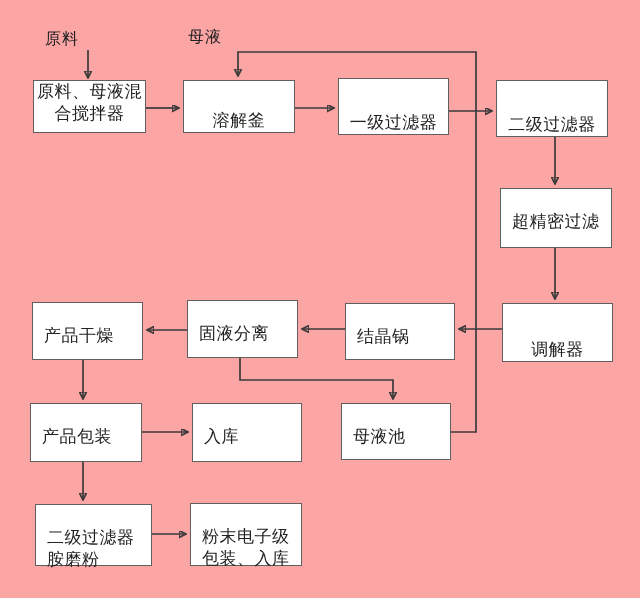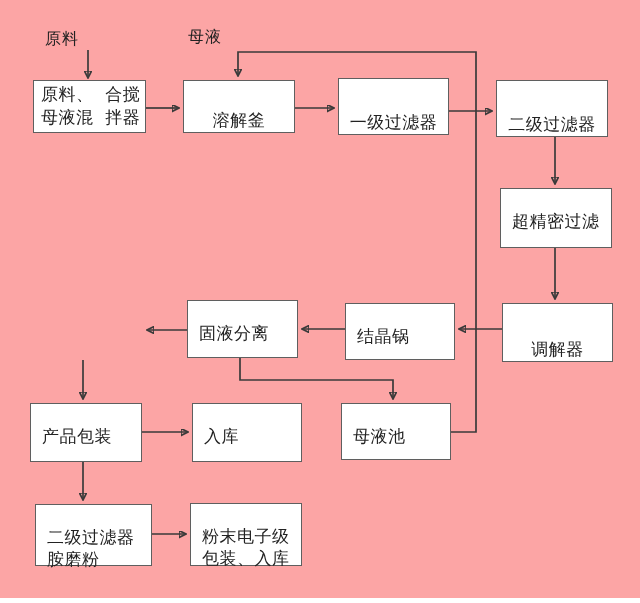--- a/index.html
+++ b/index.html
@@ -8,21 +8,21 @@
     background:#fca5a5; overflow:hidden;
     font-family:Liberation Serif, serif;
     color:#222222;
   }
   .box {
     position:absolute; background:#ffffff;
     border:1.4px solid #5f5f5f; box-sizing:border-box;
     font-size:17px; letter-spacing:0.5px; line-height:1.32;
   }
   .box.center { display:flex; align-items:flex-end; justify-content:center; text-align:center; }
-  .box.col { display:flex; flex-direction:row; align-items:center; text-align:center; }
+  .box.col { display:flex; flex-direction:column; align-items:center; text-align:center; }
   .box.tl { padding:22px 6px 0 11px; text-align:left; }
   .flabel { position:absolute; font-size:16px; letter-spacing:1px; white-space:nowrap; }
   svg.edges { position:absolute; left:0; top:0; width:640px; height:603px; }
   svg.edges path { fill:none; stroke:#3a3a3a; stroke-width:1.7px; }
 </style>
 </head>
 <body>
 
 <div class="canvas">
 
@@ -78,20 +78,23 @@
   </div>
 
   <div class="box tl" style="left:345px; top:303px; width:110px; height:57px;">
     <span>结晶锅</span>
   </div>
 
   <div class="box tl" style="left:187px; top:300px; width:111px; height:58px;">
     <span>固液分离</span>
   </div>
 
+  <div class="box tl" style="left:32px; top:302px; width:111px; height:58px;">
+    <span>产品干燥</span>
+  </div>
 
   <div class="box tl" style="left:30px; top:403px; width:112px; height:59px;">
     <span>产品包装</span>
   </div>
 
   <div class="box tl" style="left:192px; top:403px; width:110px; height:59px;">
     <span>入库</span>
   </div>
 
   <div class="box tl" style="left:341px; top:403px; width:110px; height:57px;">

